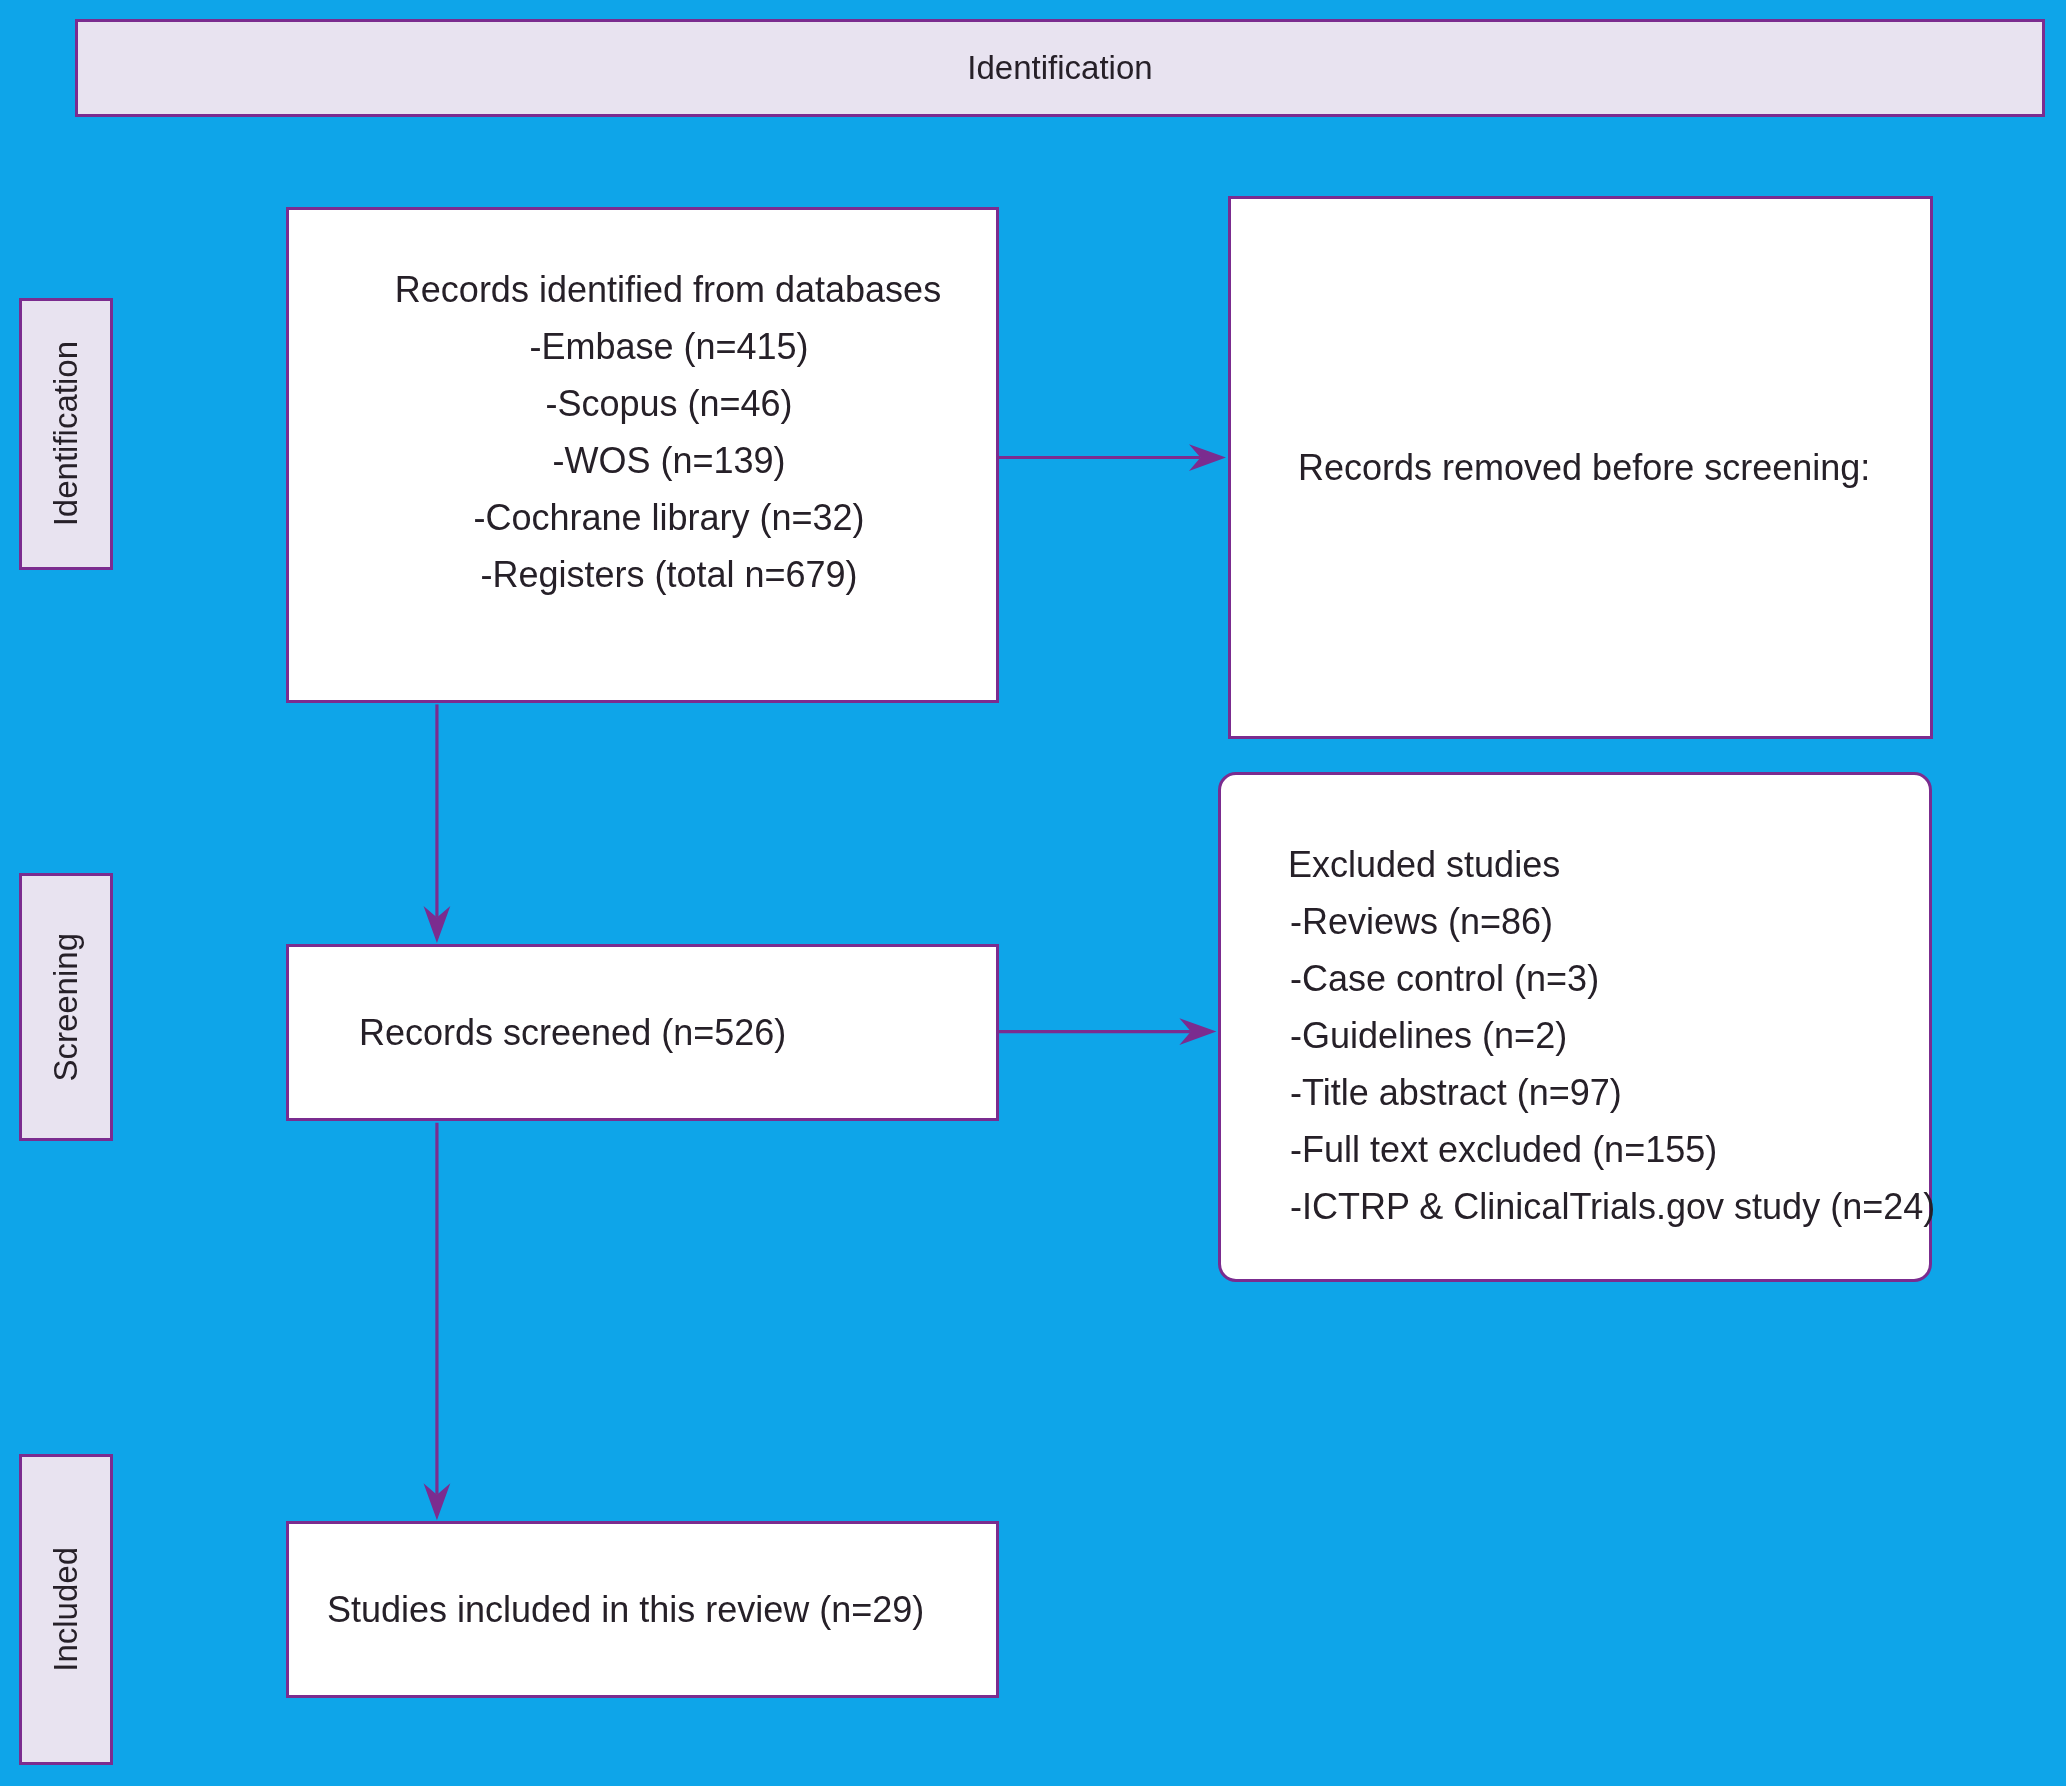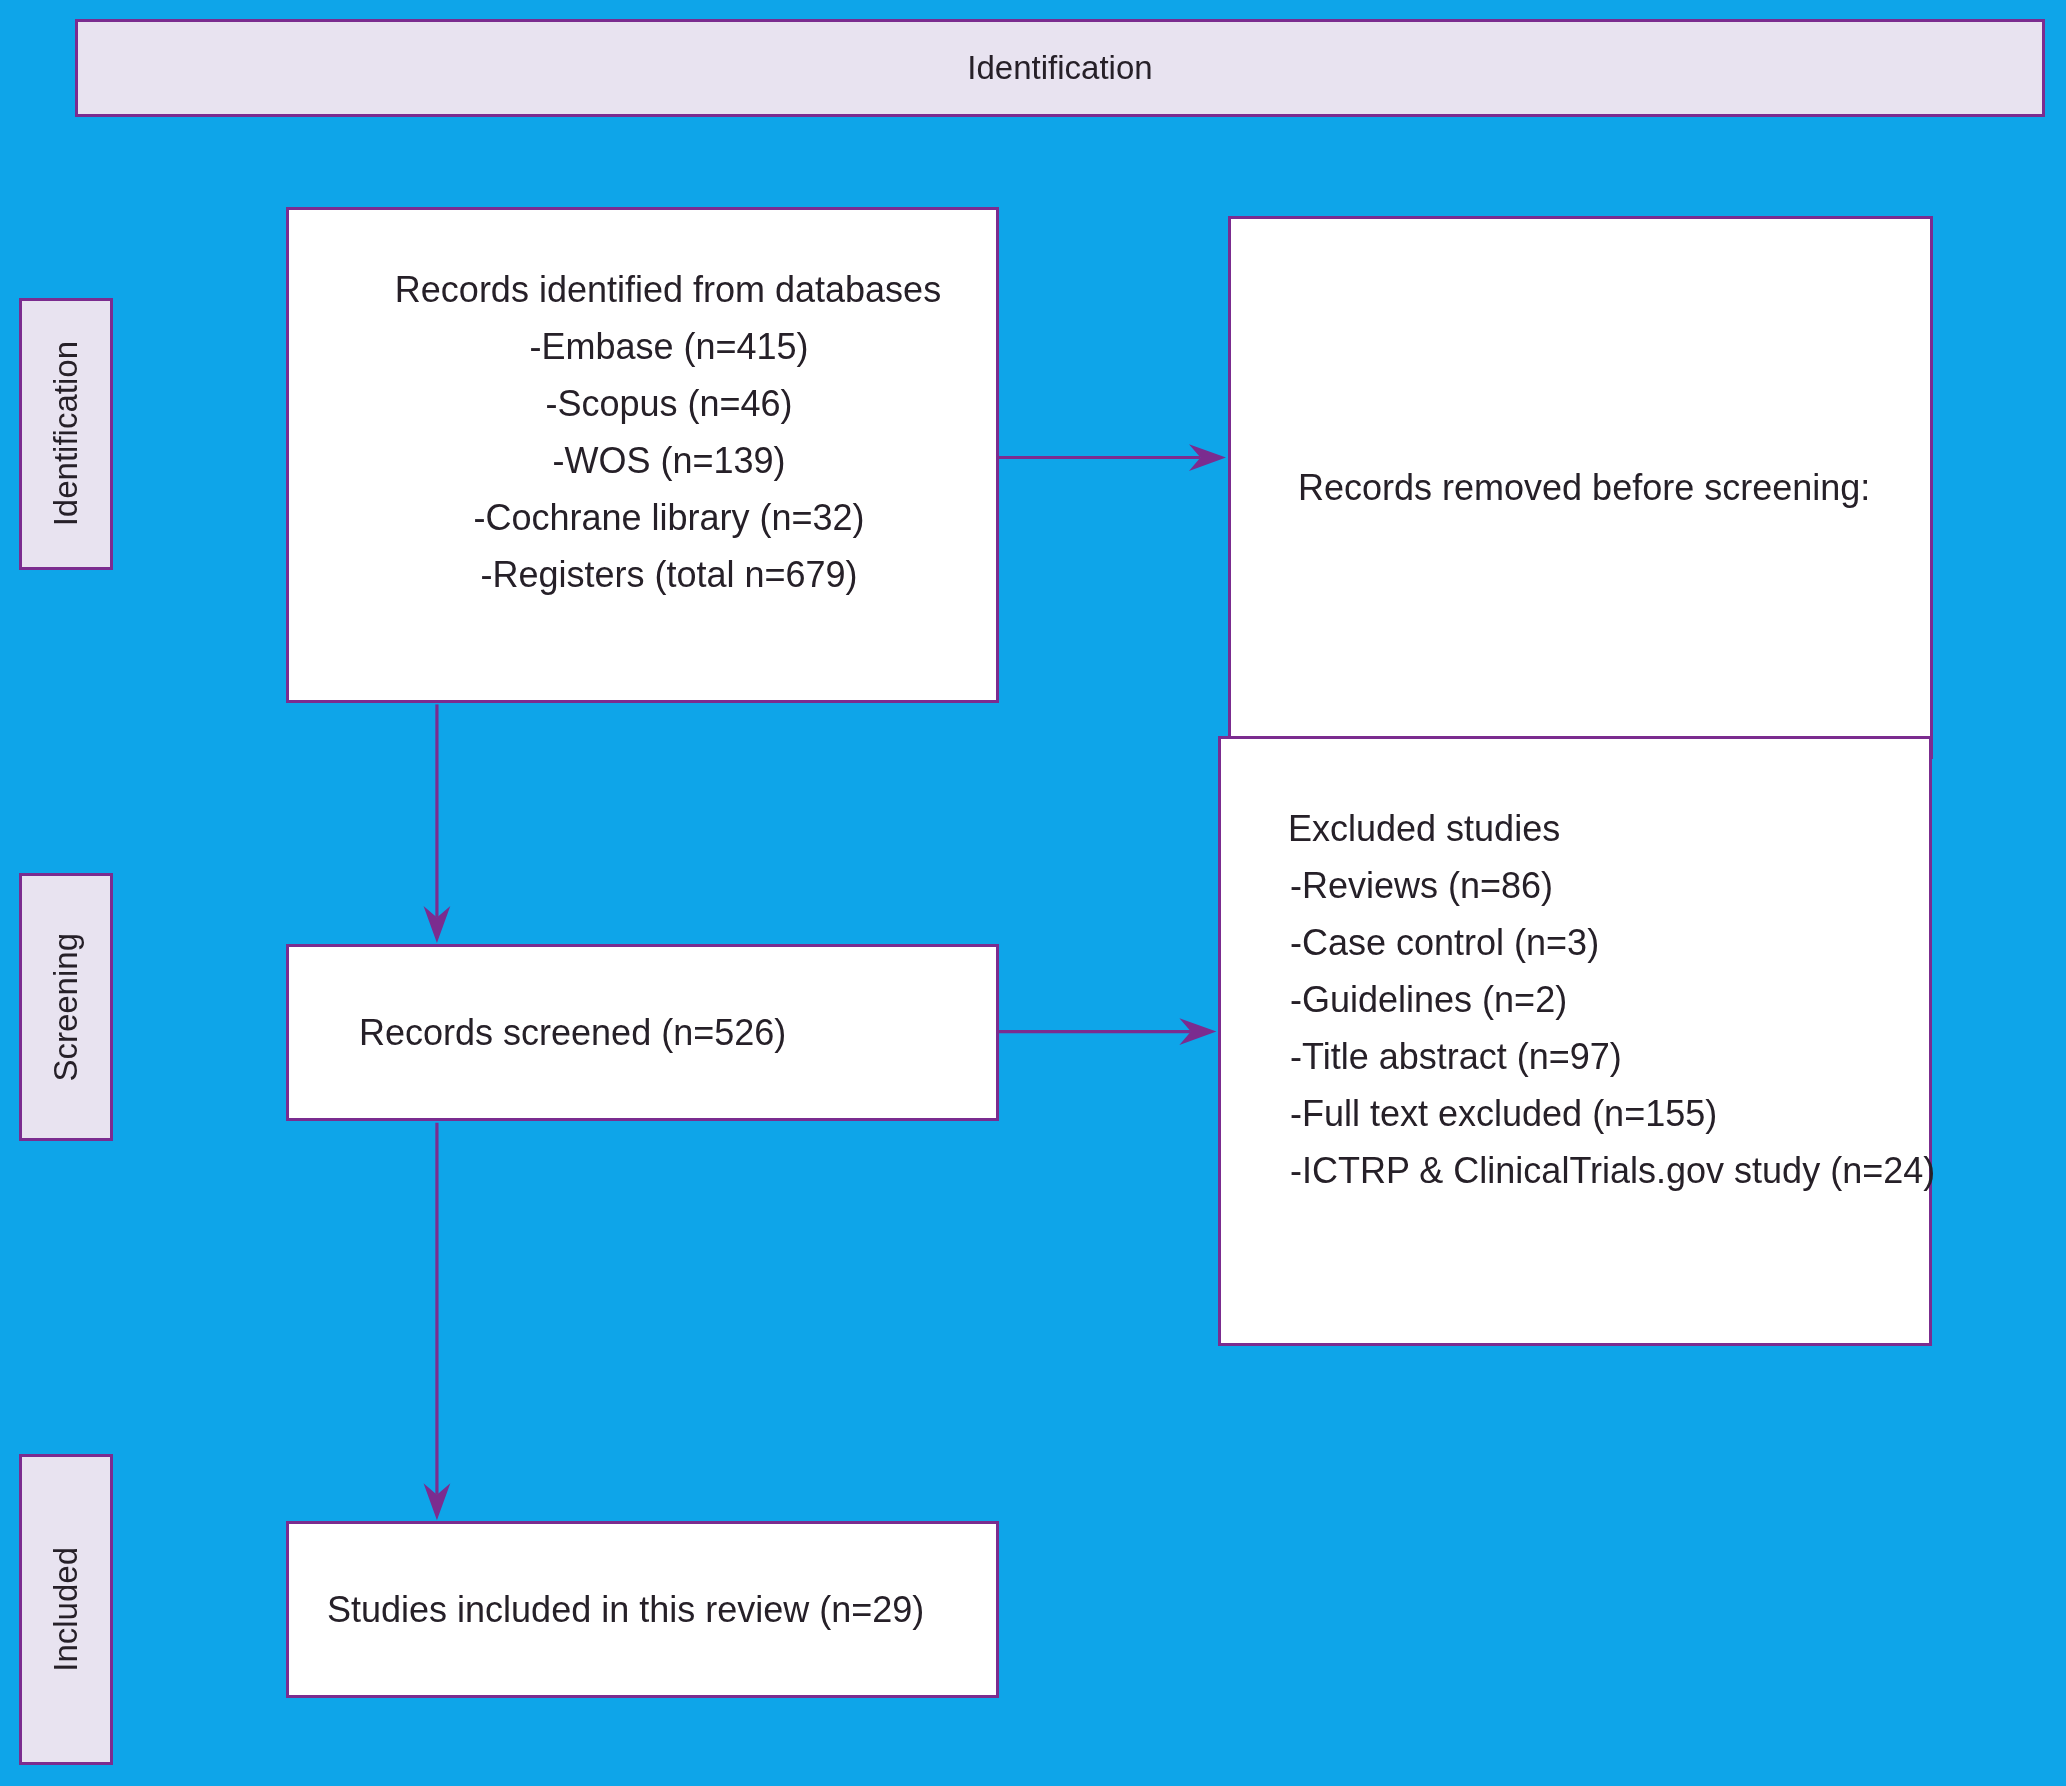--- a/index.html
+++ b/index.html
@@ -50,24 +50,24 @@
   .flowbox {
     position: absolute;
     background: #ffffff;
     border: 3.2px solid #7b2c8f;
     box-sizing: border-box;
     font-size: 36px;
     line-height: 57px;
   }
   .box-records-identified { left: 286px;  top: 207px;  width: 713px; height: 496px; padding: 51px 19px 0 70px; text-align: center; }
   .box-records-removed    { left: 1228px; top: 196px;  width: 705px; height: 543px;
-                            display: flex; flex-direction: column; justify-content: center; padding-left: 67px; margin-top: 20px; }
+                            display: flex; flex-direction: column; justify-content: center; padding-left: 67px; }
   .box-records-screened   { left: 286px;  top: 944px; width: 713px; height: 177px;
                             display: flex; align-items: center; padding-left: 70px; }
-  .box-excluded-studies   { left: 1218px; top: 736px; width: 714px; height: 610px; padding: 61px 12.8px 0 67px; }
+  .box-excluded-studies   { left: 1218px; top: 772px; width: 714px; height: 510px; padding: 61px 12.8px 0 67px; border-radius: 18px; }
   .box-studies-included   { left: 286px;  top: 1521px; width: 713px; height: 177px;
                             display: flex; align-items: center; padding-left: 38px; }
 
   .box-line { white-space: nowrap; }
   .box-item { white-space: nowrap; margin-left: 2px; }
 
   
   .arrows {
     position: absolute;
     left: 0; top: 0;

